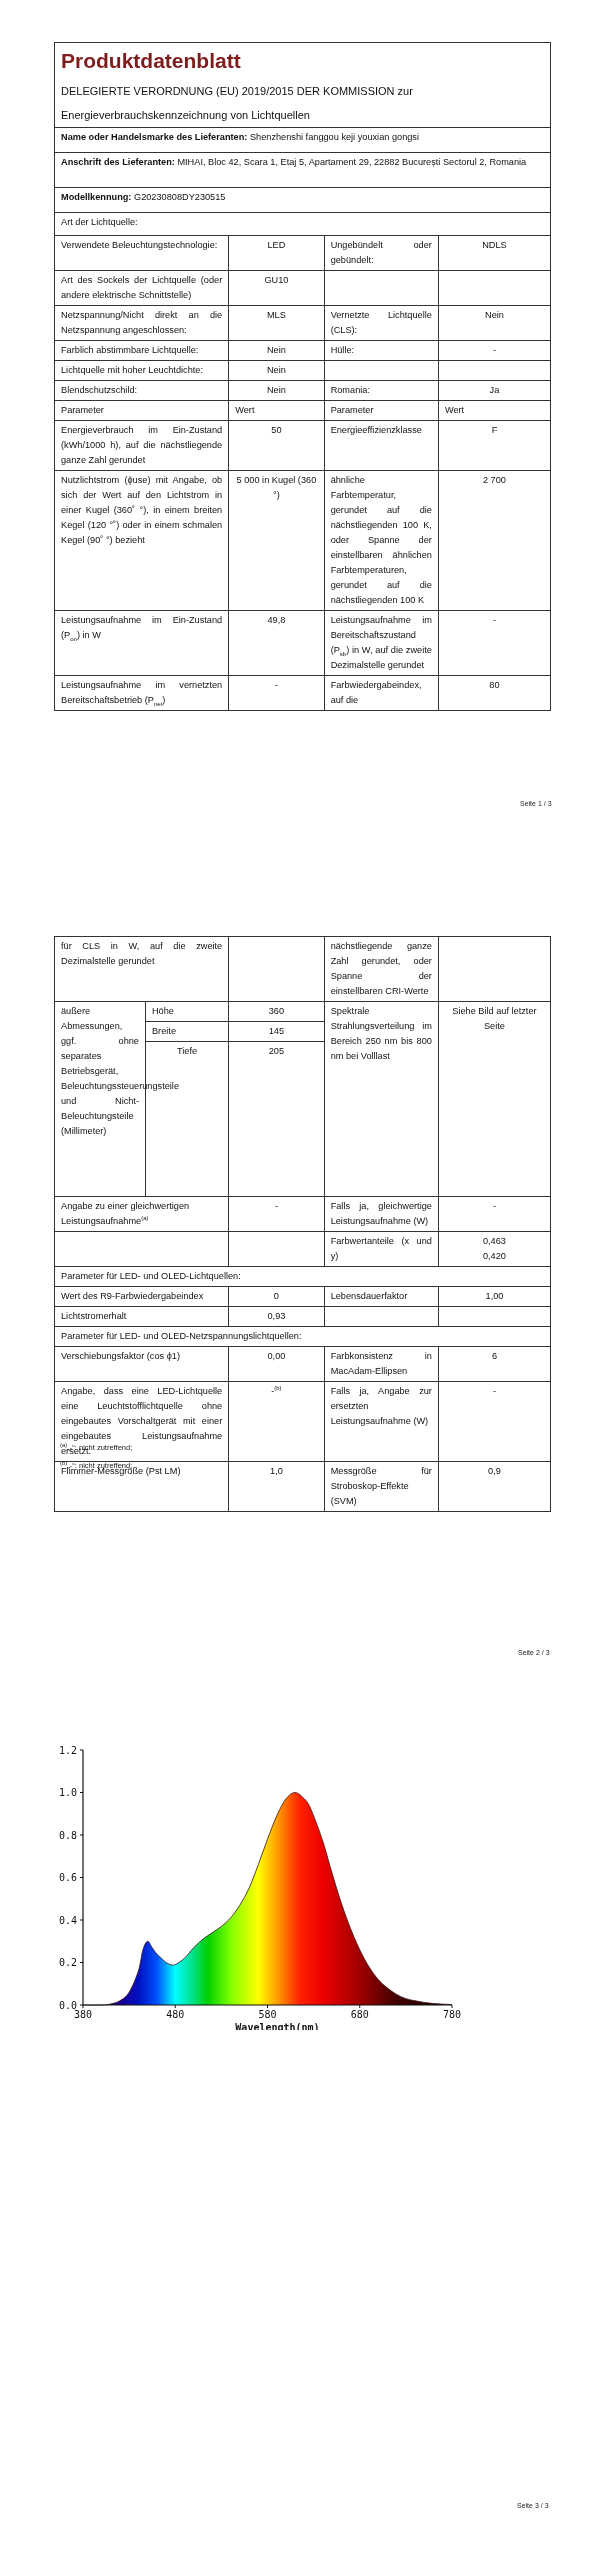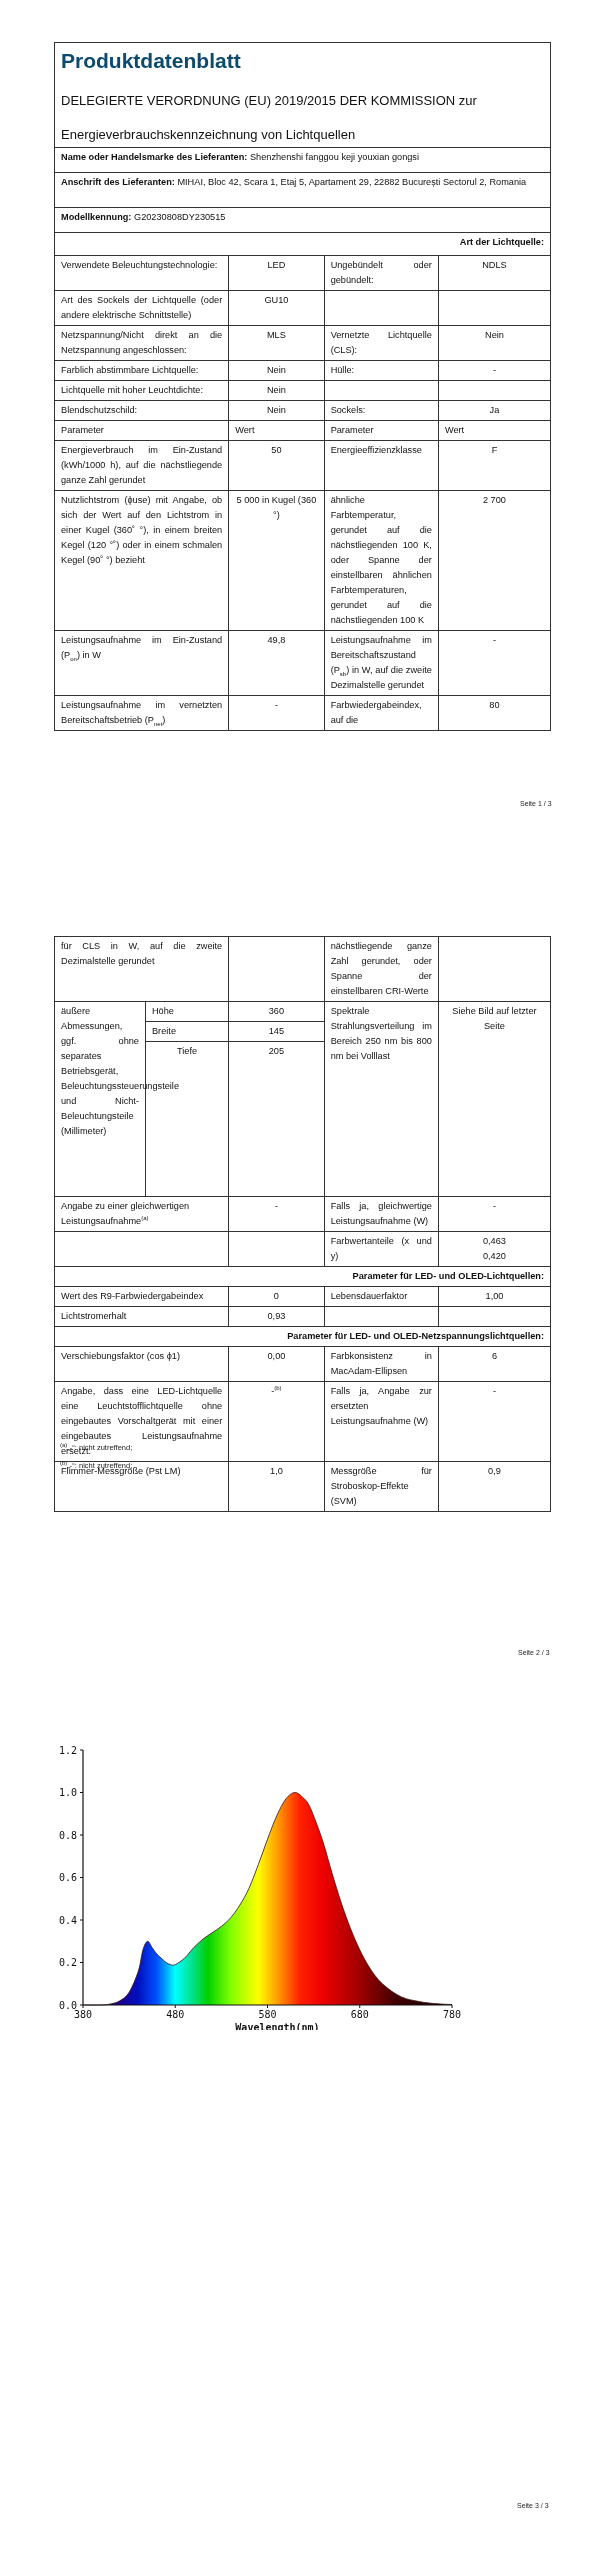--- a/index.html
+++ b/index.html
@@ -3,24 +3,24 @@
 <meta charset="utf-8">
 <style>
   html, body { margin: 0; padding: 0; background: #ffffff; }
   body { width: 603px; height: 2560px; position: relative; overflow: hidden;
          font-family: "Liberation Sans", sans-serif; color: #111; }
   .page { position: absolute; left: 0; width: 603px; }
   table.sheet { position: absolute; left: 54px; width: 497px; border-collapse: collapse; table-layout: fixed; }
   table.sheet td { border: 1px solid #333; font-size: 9.2px; line-height: 15px; padding: 2px 6px 2px 6px; vertical-align: top; }
   td.j { text-align: justify; }
   td.c { text-align: center; }
-  td.b { font-weight: bold; text-align: right; }
+  td.b { font-weight: normal; }
   .title-cell { padding: 4px 6px 4px 6px !important; }
-  .title { color: #0c4a6e; font-size: 21px; font-weight: bold; line-height: 28px; }
-  .sub { font-size: 13px; line-height: 16px; margin-top: 18px; }
+  .title { color: #7f1d1d; font-size: 21px; font-weight: bold; line-height: 28px; }
+  .sub { font-size: 11px; line-height: 16px; margin-top: 8px; }
   .page-num { position: absolute; font-size: 7px; color: #222; }
   .footnote { position: absolute; left: 60px; font-size: 7.5px; color: #222; }
   sub, sup { font-size: 6px; line-height: 0; }
   .c1 { width: 157px; } .c2 { width: 86px; } .c3 { width: 103px; } .c4 { width: 101px; }
   .open-bottom td { border-bottom: none; }
   .open-top td { border-top: none; }
   #chart { position: absolute; left: 0; top: 1730px; }
   #chart text { font-family: "DejaVu Sans Mono", monospace; font-size: 10px; fill: #111; }
 </style>
 </head>
@@ -89,21 +89,21 @@
     </tr>
     <tr>
       <td class="j">Lichtquelle mit hoher Leuchtdichte:</td>
       <td class="c">Nein</td>
       <td class="j"></td>
       <td class="c"></td>
     </tr>
     <tr>
       <td class="j">Blendschutzschild:</td>
       <td class="c">Nein</td>
-      <td class="j">Sockels:</td>
+      <td class="j">Romania:</td>
       <td class="c">Ja</td>
     </tr>
     <tr>
       <td>Parameter</td>
       <td>Wert</td>
       <td>Parameter</td>
       <td>Wert</td>
     </tr>
     <tr>
       <td class="j">Energieverbrauch im Ein-Zustand (kWh/1000 h), auf die nächstliegende ganze Zahl gerundet</td>

